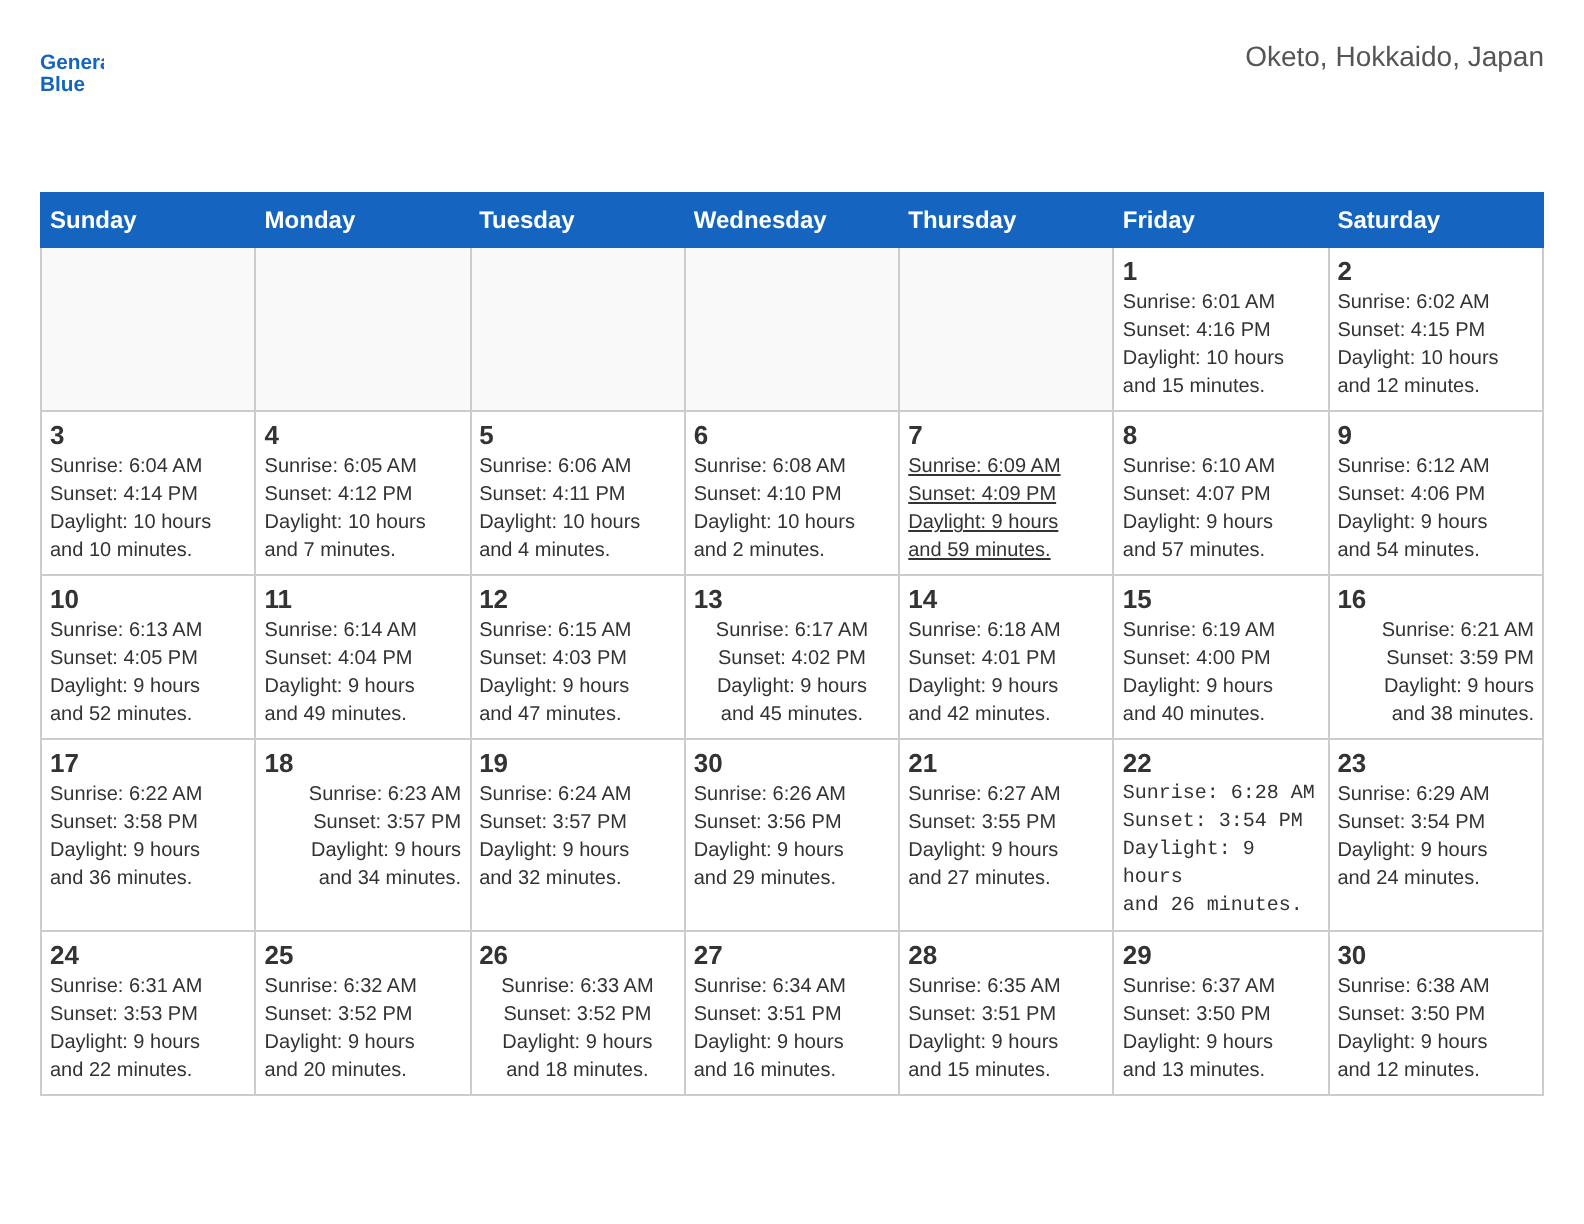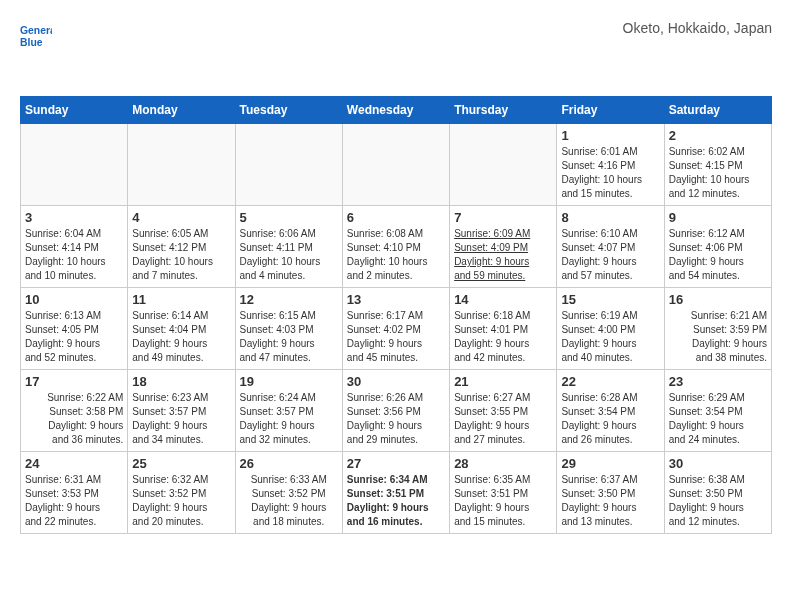--- a/index.html
+++ b/index.html
@@ -192,21 +192,21 @@
         </td>
         <td>
           <div class="day-number">12</div>
           <div class="day-info" style="white-space: pre-line;">Sunrise: 6:15 AM
 Sunset: 4:03 PM
 Daylight: 9 hours
 and 47 minutes.</div>
         </td>
         <td>
           <div class="day-number">13</div>
-          <div class="day-info" style="white-space: pre-line;">Sunrise: 6:17 AM
+          <div class="day-info" style="white-space: pre-line; text-align: center;">Sunrise: 6:17 AM
 Sunset: 4:02 PM
 Daylight: 9 hours
 and 45 minutes.</div>
         </td>
         <td>
           <div class="day-number">14</div>
           <div class="day-info" style="white-space: pre-line;">Sunrise: 6:18 AM
 Sunset: 4:01 PM
 Daylight: 9 hours
 and 42 minutes.</div>
@@ -222,28 +222,28 @@
           <div class="day-number">16</div>
           <div class="day-info" style="white-space: pre-line; text-align: right;">Sunrise: 6:21 AM
 Sunset: 3:59 PM
 Daylight: 9 hours
 and 38 minutes.</div>
         </td>
       </tr>
       <tr>
         <td>
           <div class="day-number">17</div>
-          <div class="day-info" style="white-space: pre-line; text-align: right;">Sunrise: 6:22 AM
+          <div class="day-info" style="white-space: pre-line;">Sunrise: 6:22 AM
 Sunset: 3:58 PM
 Daylight: 9 hours
 and 36 minutes.</div>
         </td>
         <td>
           <div class="day-number">18</div>
-          <div class="day-info" style="white-space: pre-line;">Sunrise: 6:23 AM
+          <div class="day-info" style="white-space: pre-line; text-align: right;">Sunrise: 6:23 AM
 Sunset: 3:57 PM
 Daylight: 9 hours
 and 34 minutes.</div>
         </td>
         <td>
           <div class="day-number">19</div>
           <div class="day-info" style="white-space: pre-line;">Sunrise: 6:24 AM
 Sunset: 3:57 PM
 Daylight: 9 hours
 and 32 minutes.</div>
@@ -257,21 +257,21 @@
         </td>
         <td>
           <div class="day-number">21</div>
           <div class="day-info" style="white-space: pre-line;">Sunrise: 6:27 AM
 Sunset: 3:55 PM
 Daylight: 9 hours
 and 27 minutes.</div>
         </td>
         <td>
           <div class="day-number">22</div>
-          <div class="day-info" style="white-space: pre-line;">Sunrise: 6:28 AM
+          <div class="day-info" style="white-space: pre-line; font-family: Liberation Mono, monospace;">Sunrise: 6:28 AM
 Sunset: 3:54 PM
 Daylight: 9 hours
 and 26 minutes.</div>
         </td>
         <td>
           <div class="day-number">23</div>
           <div class="day-info" style="white-space: pre-line;">Sunrise: 6:29 AM
 Sunset: 3:54 PM
 Daylight: 9 hours
 and 24 minutes.</div>
@@ -294,21 +294,21 @@
         </td>
         <td>
           <div class="day-number">26</div>
           <div class="day-info" style="white-space: pre-line; text-align: center;">Sunrise: 6:33 AM
 Sunset: 3:52 PM
 Daylight: 9 hours
 and 18 minutes.</div>
         </td>
         <td>
           <div class="day-number">27</div>
-          <div class="day-info" style="white-space: pre-line; font-weight: bold;">Sunrise: 6:34 AM
+          <div class="day-info" style="white-space: pre-line;">Sunrise: 6:34 AM
 Sunset: 3:51 PM
 Daylight: 9 hours
 and 16 minutes.</div>
         </td>
         <td>
           <div class="day-number">28</div>
           <div class="day-info" style="white-space: pre-line;">Sunrise: 6:35 AM
 Sunset: 3:51 PM
 Daylight: 9 hours
 and 15 minutes.</div>

